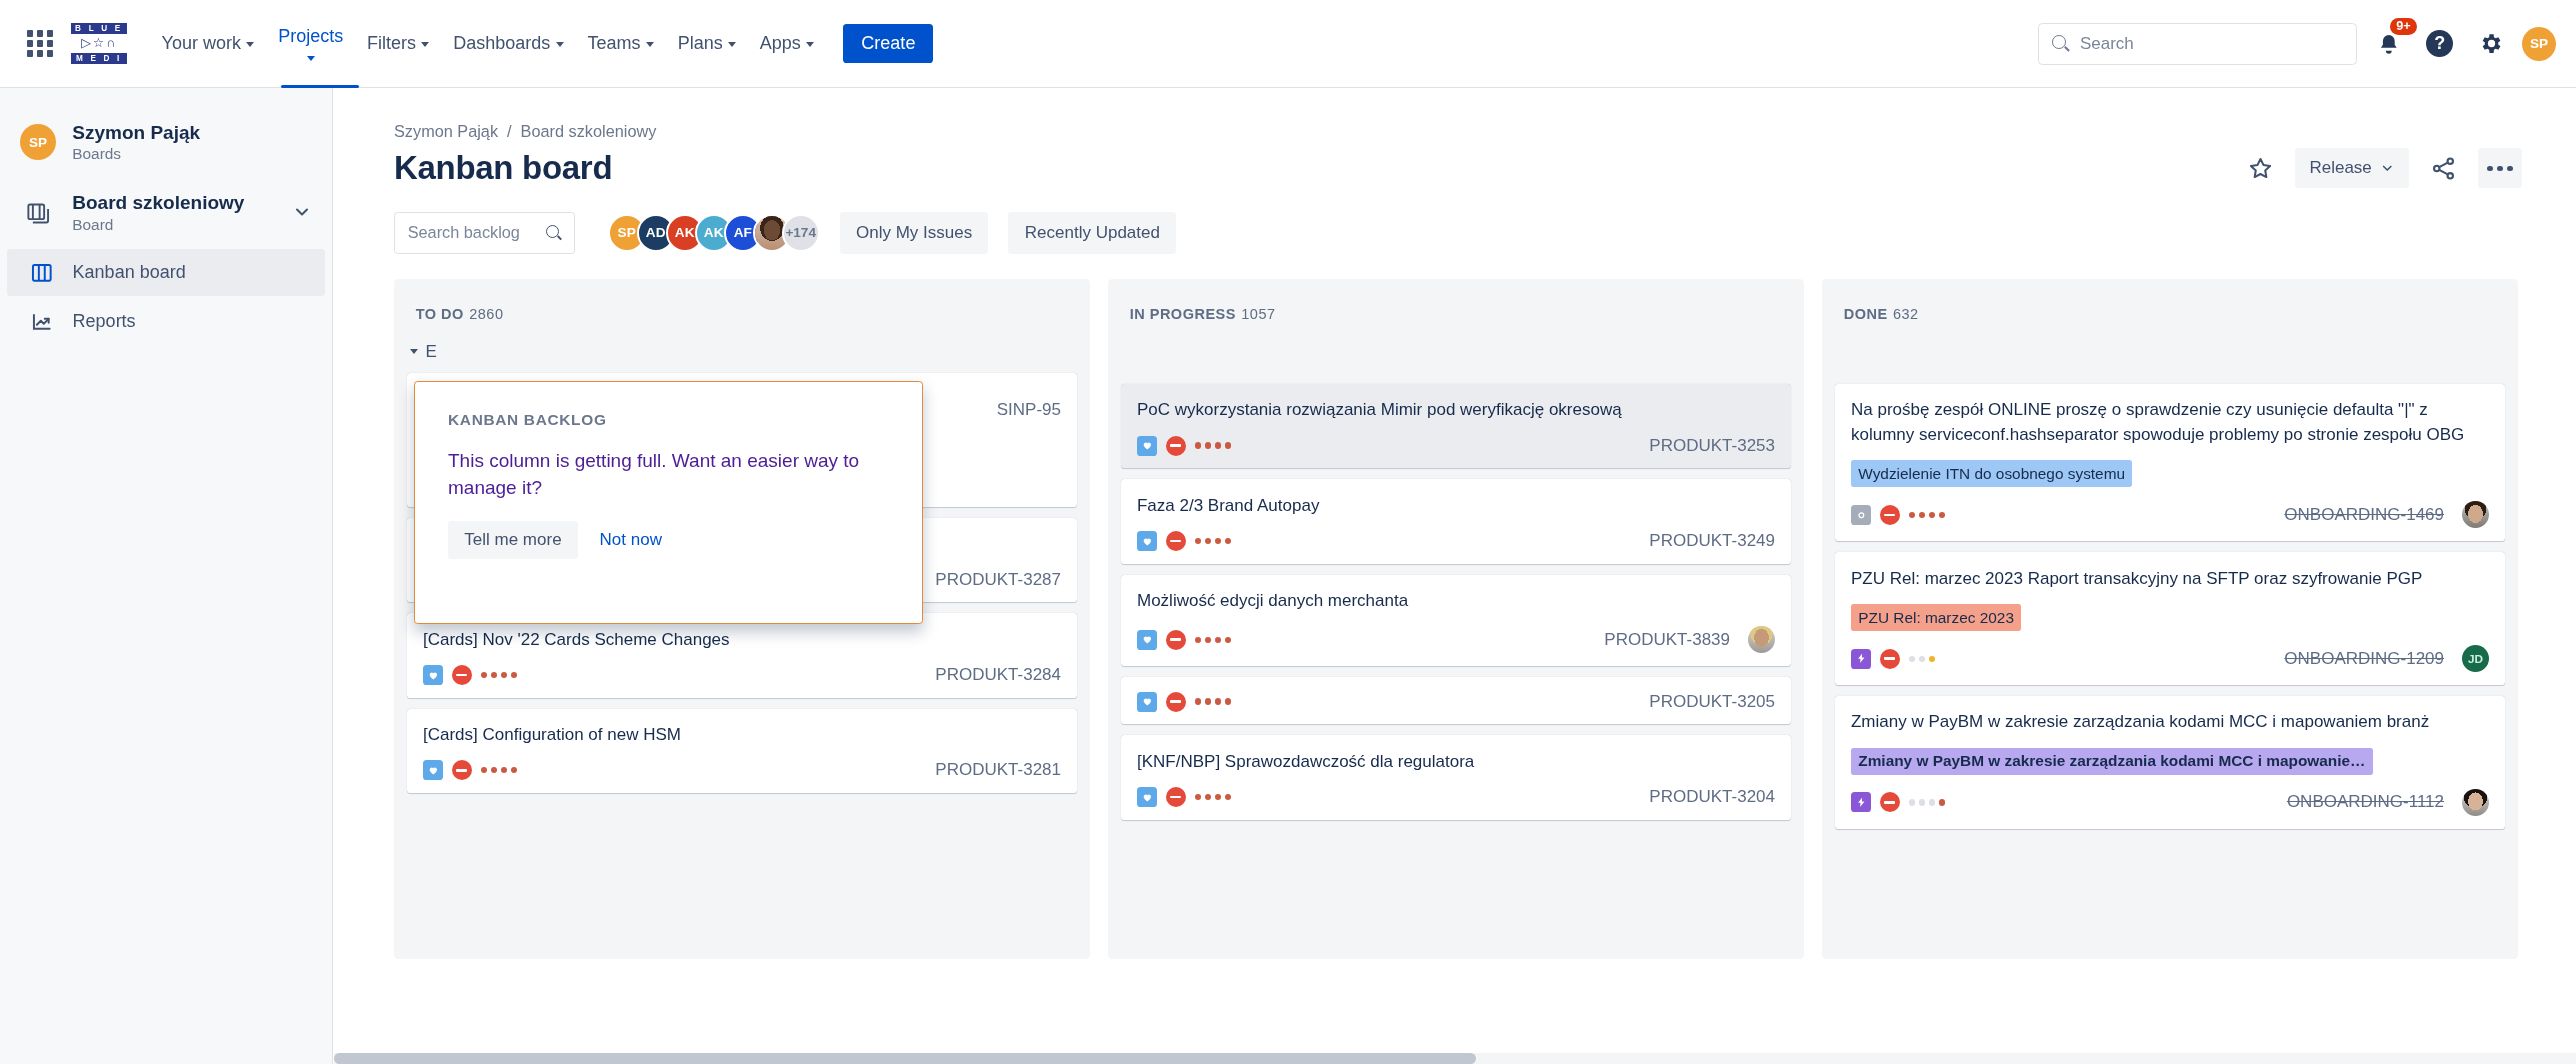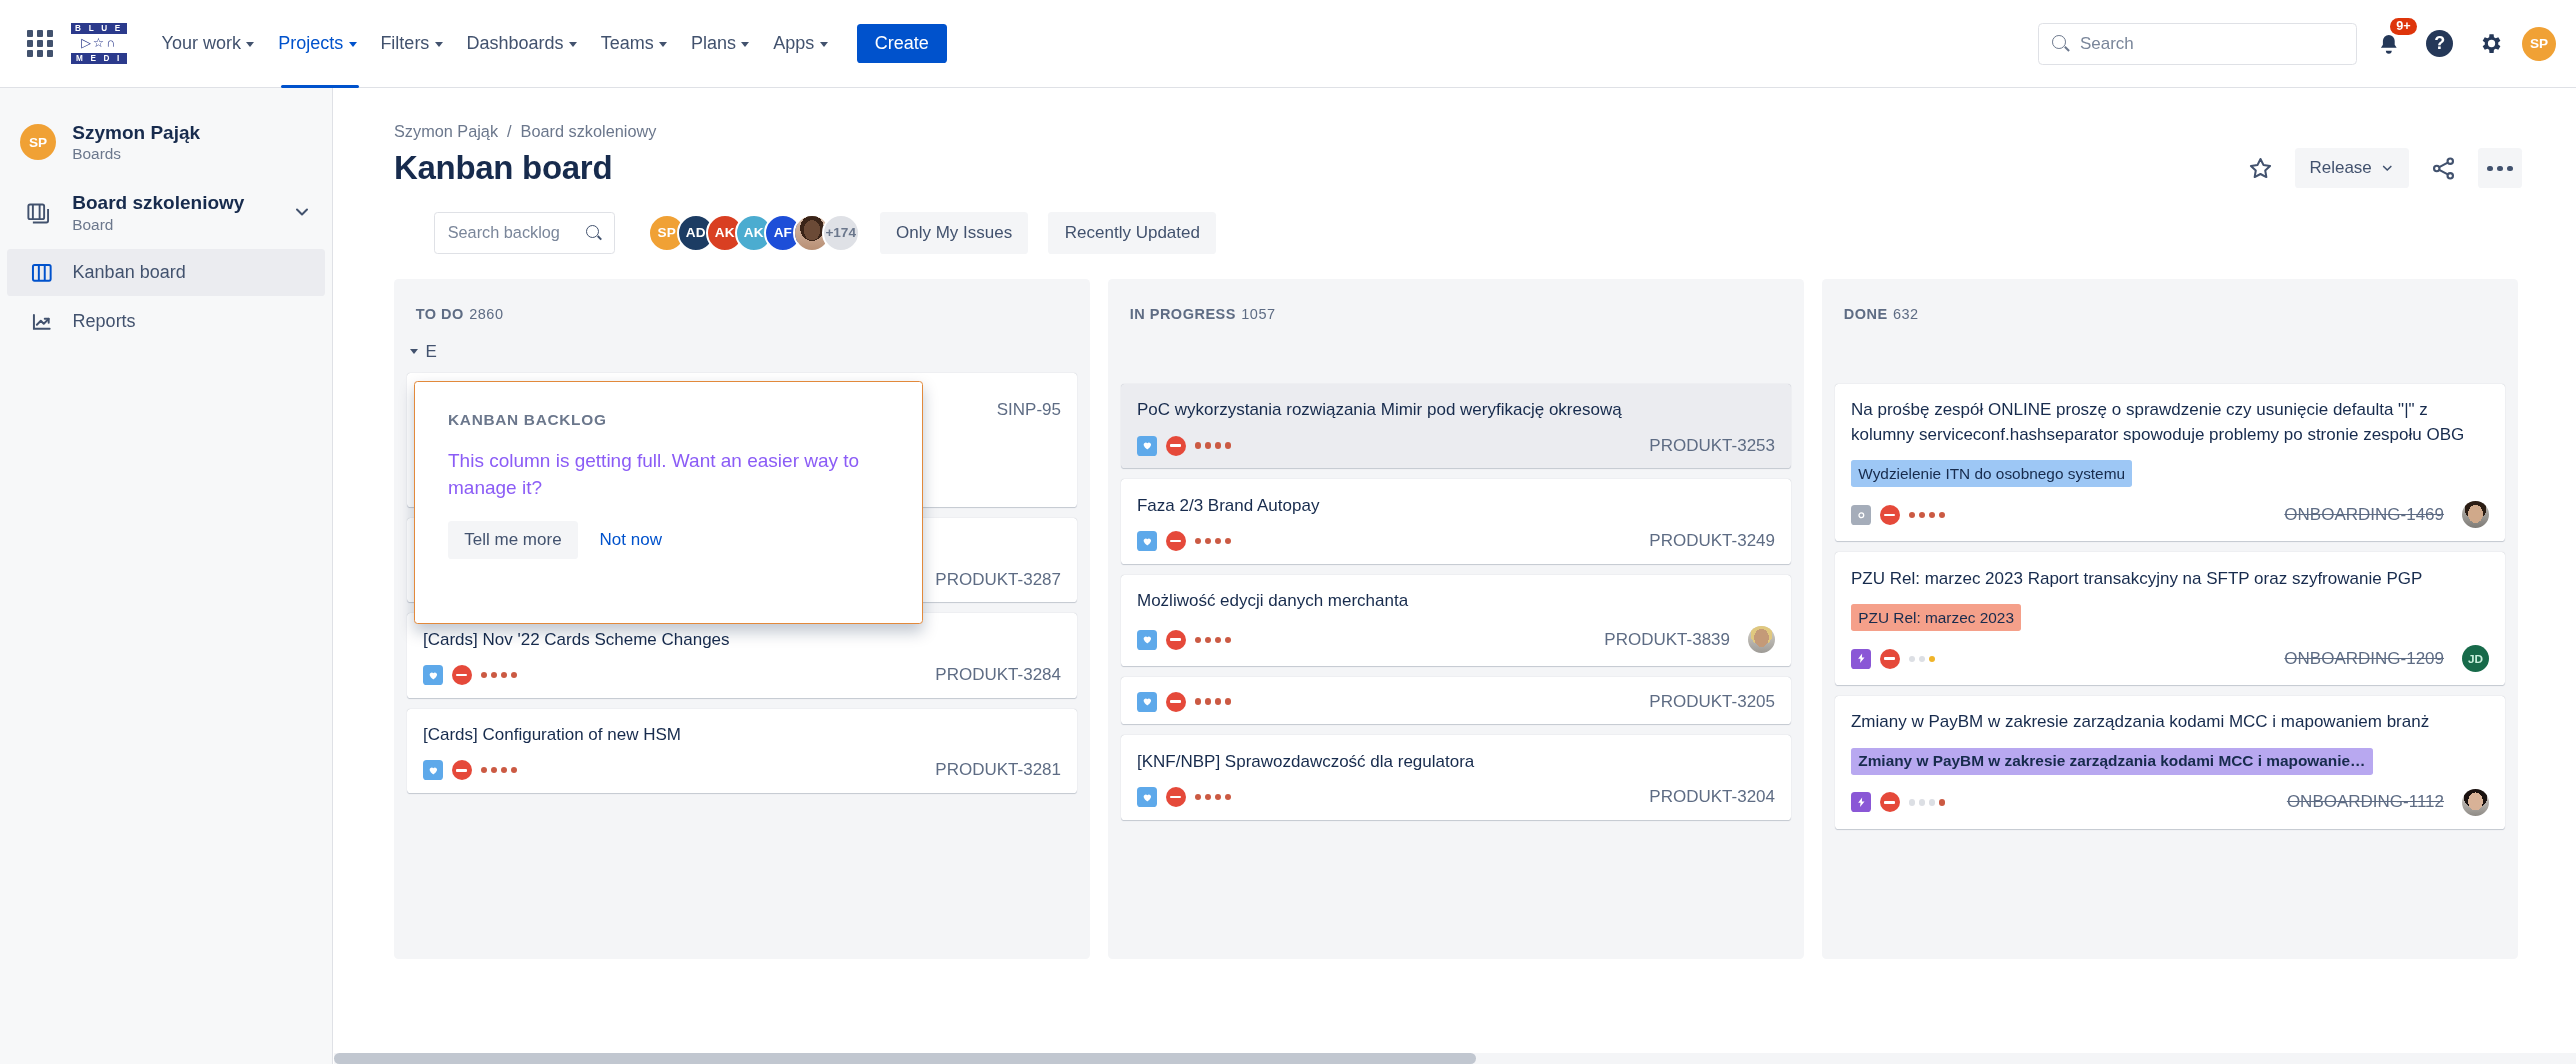--- a/index.html
+++ b/index.html
@@ -44,21 +44,21 @@
     color: #2B3A8C; font-size: 12.7px; text-align: center; line-height: 14.5px;
     height: 14.5px; letter-spacing: 1.8px;
   }
 
   .navitems { display: flex; align-items: center; margin-left: 23.6px; gap: 1.8px; }
   .navitem {
     display: flex; align-items: center; gap: 5.4px;
     padding: 8.2px 11px; border-radius: 3.6px;
     font-size: 18px; color: #42526E; cursor: pointer; white-space: nowrap;
   }
-  .navitem.active { color: #0052CC; }
+  .navitem.active { color: #0052CC; flex-direction: column; }
   .navitem.active .chev { border-top-color: #0052CC; }
   .chev {
     width: 0; height: 0; border-left: 4.5px solid transparent;
     border-right: 4.5px solid transparent; border-top: 5.4px solid #42526E;
     display: inline-block; margin-top: 2.7px;
   }
   .underline-tab {
     position: absolute; left: 281px; bottom: -0.9px;
     width: 78px; height: 2.7px; background: #0052CC; border-radius: 1.8px;
   }
@@ -155,21 +155,21 @@
     font-size: 17px; padding: 10px 14.5px; display: flex; align-items: center; gap: 8.2px; cursor: pointer;
   }
   .sharebtn { width: 40px; height: 40px; display:flex; align-items:center; justify-content:center; cursor:pointer; border-radius:3.6px;}
   .morebtn {
     width: 44px; height: 40px; background: #F4F5F7; border-radius: 3.6px;
     display: flex; align-items: center; justify-content: center; gap: 4.5px; cursor: pointer;
   }
   .morebtn i { width: 5.4px; height: 5.4px; border-radius: 50%; background: #42526E; display:block; }
 
   
-  .toolbar { display: flex; align-items: center; gap: 20px; padding: 23.6px 0 0 60px; margin-left: 40px; }
+  .toolbar { display: flex; align-items: center; gap: 20px; padding: 23.6px 0 0 60px; }
   .tb-search {
     width: 181px; height: 42px; border: 1.8px solid #DFE1E6; border-radius: 3.6px;
     display: flex; align-items: center; padding: 0 12.7px; background: #fff; cursor: text;
   }
   .tb-search .ph { font-size: 16.3px; color: #7A869A; flex: 1; }
   .tb-search .sicon2 { width: 15.4px; height: 15.4px; position: relative; }
   .tb-search .sicon2::before {
     content: ""; position: absolute; width: 11px; height: 11px;
     border: 1.8px solid #42526E; border-radius: 50%; left: 0; top: 0;
   }
@@ -268,21 +268,21 @@
 
   
   .popup {
     position: absolute; left: 414px; top: 381px;
     width: 509px; height: 243px;
     background: #fff; border: 1.8px solid #E2893B; border-radius: 3.6px;
     box-shadow: 0 7.3px 14.5px rgba(9,30,66,.25);
     padding: 29px 33px; z-index: 50;
   }
   .popup-kicker { font-size: 15.4px; font-weight: 700; letter-spacing: 0.7px; color: #6B778C; margin-bottom: 18px; }
-  .popup-body { font-size: 19px; line-height: 27px; color: #8b5cf6; margin-bottom: 20px; }
+  .popup-body { font-size: 19px; line-height: 27px; color: #4c1d95; margin-bottom: 20px; }
   .popup-acts { display: flex; gap: 12.7px; }
   .popup-primary { background: #F4F5F7; color: #42526E; border: none; border-radius: 3.6px; font-size: 17px; padding: 9px 16.3px; cursor: pointer; }
   .popup-link { background: none; border: none; color: #0052CC; font-size: 17px; padding: 9px 9px; cursor: pointer; }
 
   
   .hscroll-main {
     position: absolute; left: 334px; bottom: 0; width: 2242px; height: 11px; background: #F4F5F7;
   }
   .hscroll-main .thumb { height: 11px; width: 1142px; background: #C1C7D0; border-radius: 5.4px; }
 </style>

